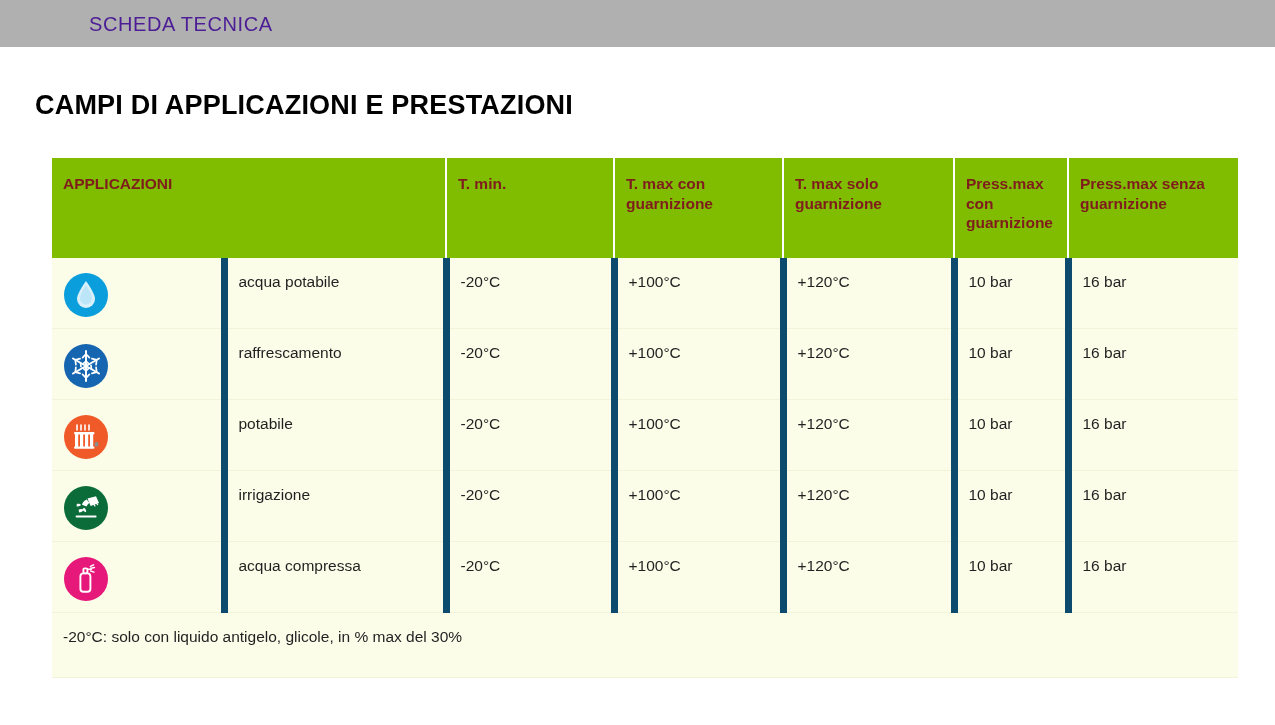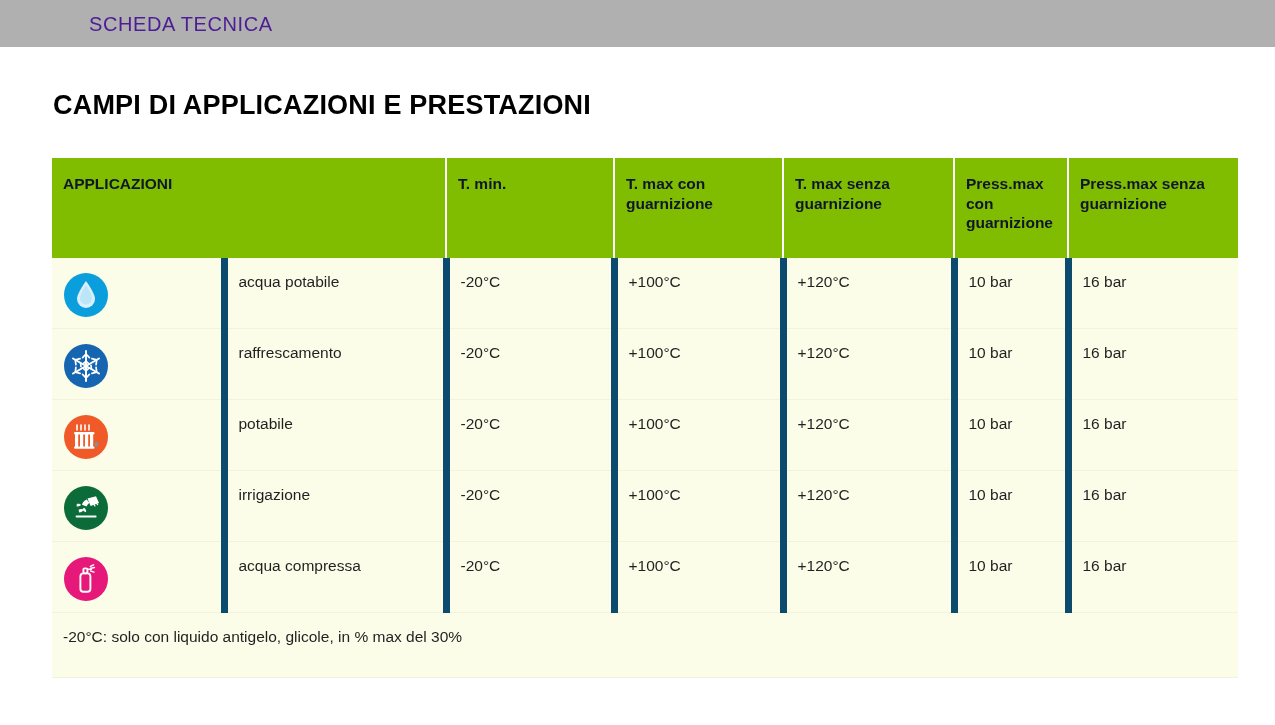--- a/index.html
+++ b/index.html
@@ -31,21 +31,21 @@
     font-size: 20px;
     font-weight: normal;
     letter-spacing: 0.6px;
     color: #4c1d95;
     margin-left: 34px;
   }
 
   
   .page-title {
     position: absolute;
-    left: 53px;
+    left: 35px;
     top: 90px;
     font-size: 27px;
     font-weight: bold;
     letter-spacing: 0.2px;
     color: #000000;
   }
 
   
   .table-wrap {
     position: absolute;
@@ -53,21 +53,21 @@
     top: 158px;
     width: 1186px;
   }
   table.spec {
     border-collapse: collapse;
     width: 1186px;
     table-layout: fixed;
   }
   table.spec th {
     background: #80bc00;
-    color: #0f172a;
+    color: #7f1d1d;
     font-size: 15.5px;
     font-weight: bold;
     text-align: left;
     vertical-align: top;
     padding: 16px 9px 10px 11px;
     height: 74px;
     border-right: 2px solid #ffffff;
     line-height: 1.27;
   }
   table.spec th:last-child { border-right: none; margin-left: 28px; }
@@ -138,21 +138,21 @@
       <col class="c-tmaxc">
         <col class="c-tmaxs">
         <col class="c-pmaxc">
         <col class="c-pmaxs">
     </colgroup>
     <thead>
       <tr>
         <th colspan="2">APPLICAZIONI</th>
         <th>T. min.</th>
         <th>T. max con guarnizione</th>
-        <th>T. max senza guarnizione</th>
+        <th>T. max solo guarnizione</th>
         <th>Press.max con guarnizione</th>
         <th>Press.max senza guarnizione</th>
       </tr>
     </thead>
     <tbody>
 
       <tr class="row">
         <td class="icon-cell">
           <span class="ic">
             <svg viewBox="0 0 46 46" xmlns="http://www.w3.org/2000/svg">

